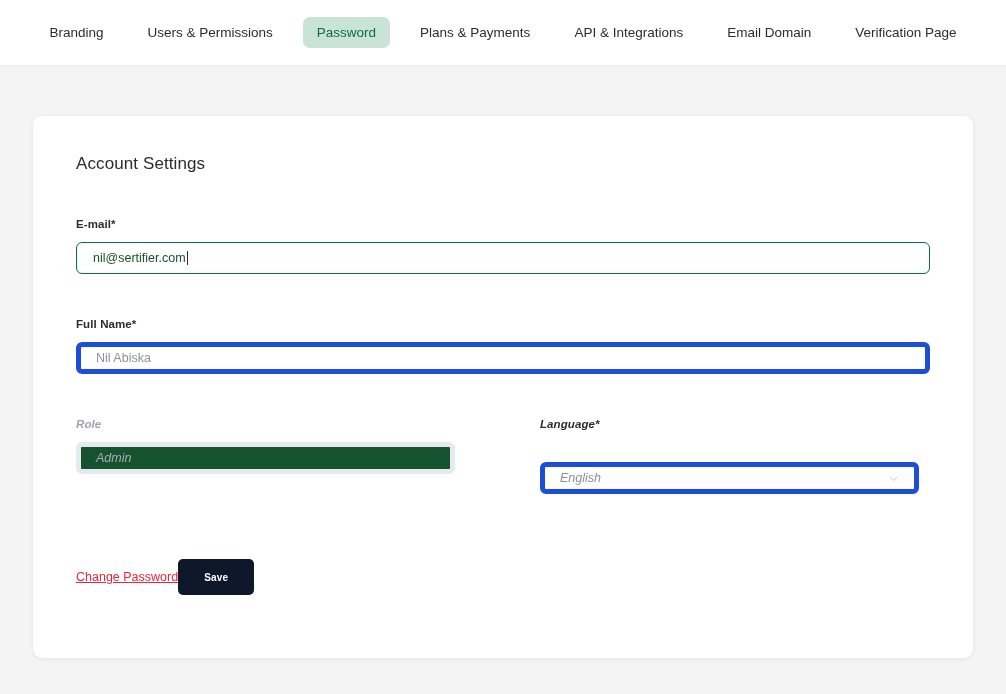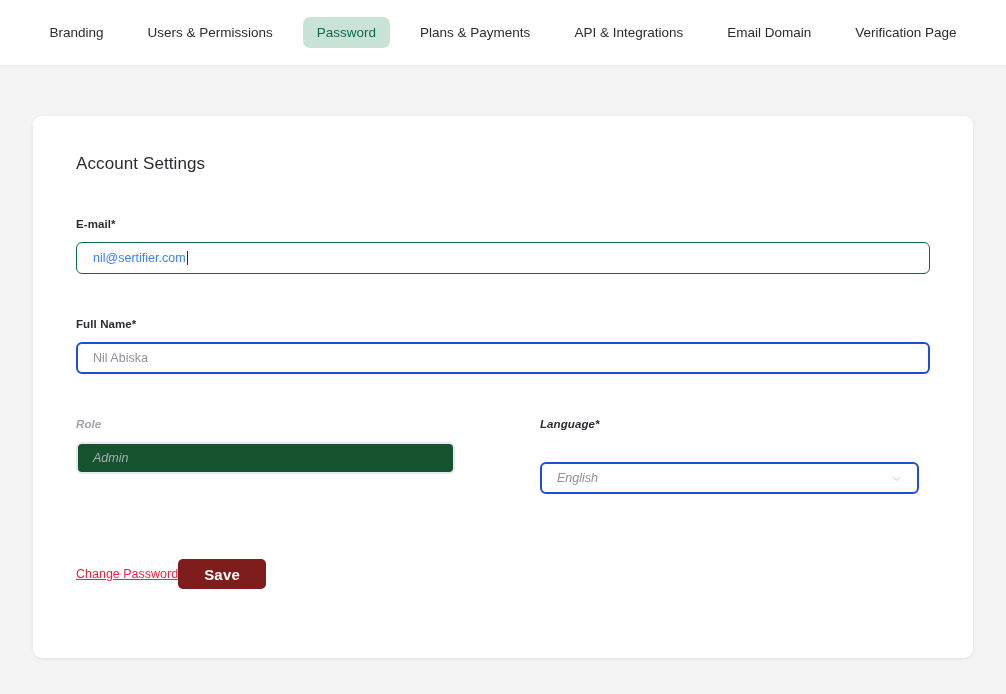--- a/index.html
+++ b/index.html
@@ -76,33 +76,33 @@
     color: #2b2b33;
     margin-bottom: 12px;
     letter-spacing: .1px;
   }
   .field-label.muted {
     color: #a0a3ad;
   }
 
   .input {
     height: 32px;
-    border: 2px solid #1d4ed8;
+    border: 5px solid #1d4ed8;
     border-radius: 6px;
     background: #ffffff;
     display: flex;
     align-items: center;
     padding: 0 15px;
     box-sizing: border-box;
     font-size: 12.5px;
     color: #8e9199;
   }
   .input.focused {
     border: 1.4px solid #0a6b4f;
-    color: #3b82f6;
+    color: #14532d;
     padding-left: 16px;
   }
   .input.disabled {
     background: #14532d;
     border-color: #e7e9f0;
     color: #a8abb5;
   }
   .caret {
     display: inline-block;
     width: 1px;
@@ -138,28 +138,28 @@
     justify-content: flex-start;
     margin-top: 65px;
   }
   .link-danger {
     font-size: 12.5px;
     color: #e8253c;
     text-decoration: underline;
     cursor: pointer;
   }
   .btn-save {
-    background: #7f1d1d;
+    background: #0f172a;
     color: #ffffff;
-    font-size: 15px;
+    font-size: 10px;
     font-weight: bold;
     border: none;
     border-radius: 5px;
     padding: 0 26px;
-    height: 30px;
+    height: 36px;
     cursor: pointer;
     font-family: "Liberation Sans", sans-serif;
     letter-spacing: .2px;
   }
 </style>
 </head>
 <body>
 
 <div class="topnav">
   <div class="nav-tabs">

